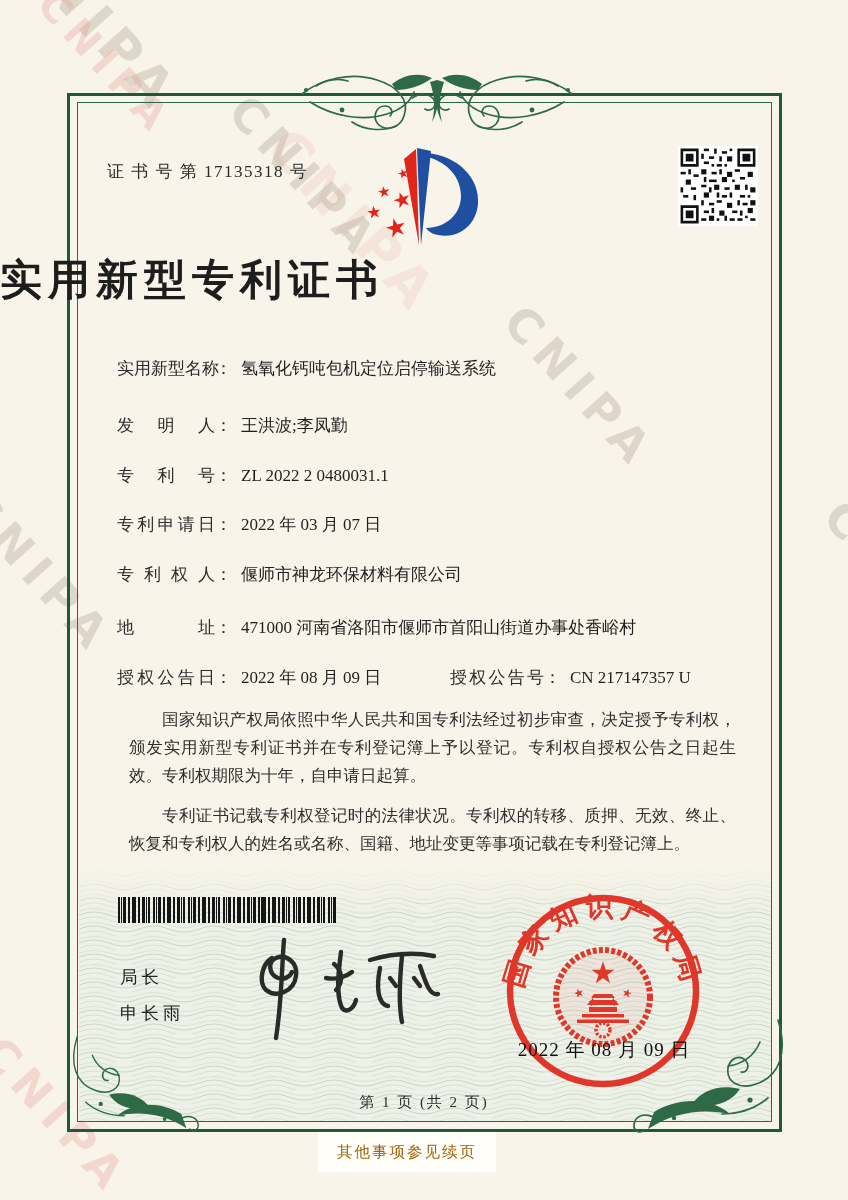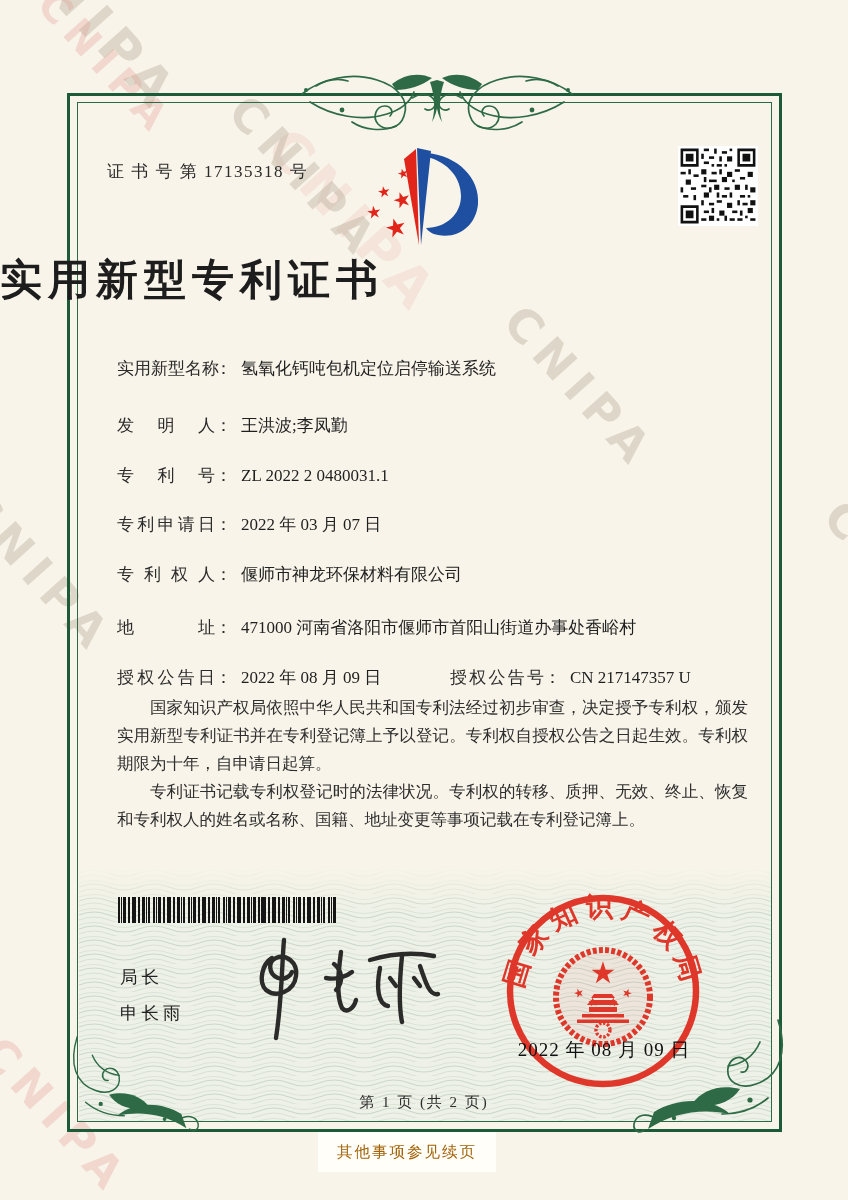--- a/index.html
+++ b/index.html
@@ -20,21 +20,21 @@
          letter-spacing:6px;color:#1d1d1d;}
   
   .frow{left:117px;font-size:17px;white-space:nowrap;}
   .flabel{display:inline-block;width:98px;text-align:justify;text-align-last:justify;color:#2b2b2b;}
   .fcolon{color:#2b2b2b;}
   .fvalue{margin-left:9px;color:#1f1f1f;}
   .fpair2{position:absolute;left:333px;top:0;white-space:nowrap;}
   
   .body-text{left:117px;top:694px;width:631px;font-size:16.5px;line-height:28px;
              text-align:justify;color:#2e2e2e;}
-  .body-text p{margin:0;text-indent:2em;}
+  .body-text p{margin:12px;text-indent:2em;}
   
   .band-fade{left:79px;top:866px;width:692px;height:46px;
              background:linear-gradient(#f8f4e9,rgba(248,244,233,0));}
   .barcode{left:118px;top:897px;width:219px;height:26px;
     background:
       repeating-linear-gradient(90deg,#151515 0 2px,rgba(0,0,0,0) 2px 5px),
       repeating-linear-gradient(90deg,#151515 0 1px,rgba(0,0,0,0) 1px 7px),
       repeating-linear-gradient(90deg,#151515 0 1px,rgba(0,0,0,0) 1px 3.5px);}
   .sig-title{left:120px;top:965px;font-size:17.5px;color:#222;letter-spacing:4px;}
   .sig-name{left:120px;top:1001px;font-size:17.5px;color:#222;letter-spacing:4px;}

